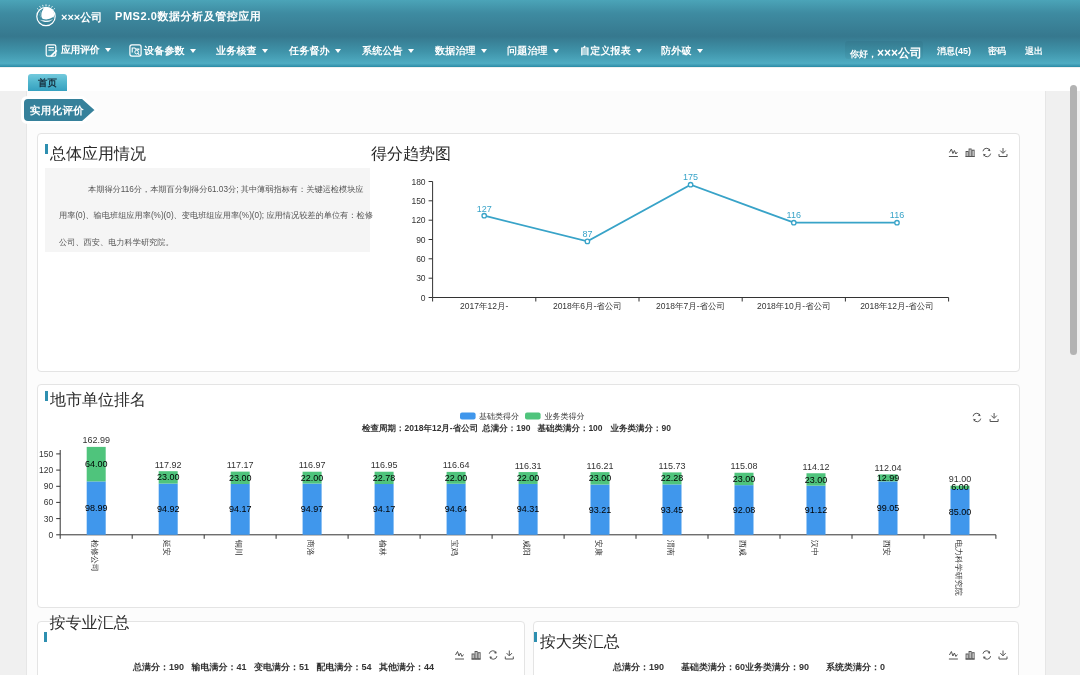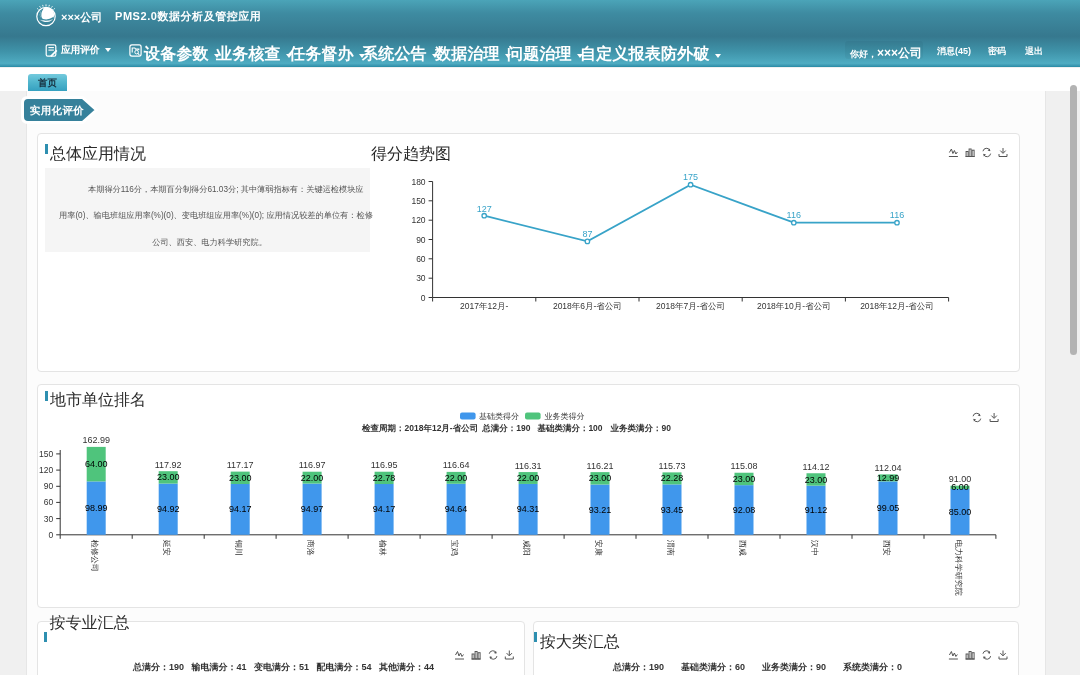--- a/index.html
+++ b/index.html
@@ -13,24 +13,24 @@
   #container { left:26px; top:91px; width:1020px; height:584px; background:#fcfcfc;
     border-left:1px solid #e6e6e6; border-right:1px solid #e6e6e6; }
   .panel { position:absolute; background:#fff; border:1px solid #e4e4e4; border-radius:4px; }
   #p1 { left:37px; top:133px; width:983px; height:239px; }
   #p2 { left:37px; top:384px; width:983px; height:224px; }
   #p3 { left:37px; top:621px; width:488px; height:80px; }
   #p4 { left:533px; top:621px; width:486px; height:80px; }
   .phead { position:absolute; font-size:16px; font-weight:normal; color:#2b2b2b; }
   .pbar { position:absolute; width:3px; height:10px; background:#2E8FB0; }
   #graybox { left:45px; top:168px; width:325px; height:84px; background:#f5f5f5;
-    padding:9px 10px 0 14px; font-size:8.2px; color:#555; line-height:26.3px; white-space:nowrap;text-align:center; }
+    padding:9px 10px 0 14px; font-size:8.2px; color:#555; line-height:26.3px; white-space:nowrap; }
   #title { left:115px; top:8.5px; color:#fff; font-size:11px; letter-spacing:0.55px;font-weight:bold; }
   #company { left:61px; top:10px; color:#fff; font-size:11px; font-weight:bold; }
-  .nav { position:absolute; top:44px; color:#fff; font-size:16px; font-weight:bold; letter-spacing:0.2px; white-space:nowrap; }
+  .nav { position:absolute; top:44px; color:#fff; font-size:10px; font-weight:bold; letter-spacing:0.2px; white-space:nowrap; }
   .caret { display:inline-block; width:0; height:0; border-left:3.5px solid transparent;
     border-right:3.5px solid transparent; border-top:4px solid #fff; margin-left:5px; vertical-align:1px; }
   .navr { position:absolute; top:44.5px; color:#fff; font-size:9px; font-weight:bold; white-space:nowrap; }
   #userpill { left:845px; top:41px; width:78px; height:18px; background:rgba(0,0,0,0.04); border-radius:3px; }
   #tab { left:28px; top:74px; width:39px; height:17px; border-radius:3px 3px 0 0;
     background:linear-gradient(180deg,#74CADD 0%,#52B7CE 45%,#35A0C0 100%);
     color:#16303f; font-size:9.5px; font-weight:bold; text-align:center; line-height:17px; }
   #ribbonwrap { left:0; top:0; }
   #thumb { left:1070px; top:85px; width:7px; height:270px; background:#b3b3b3; border-radius:3.5px; }
   .stats { position:absolute; font-size:9px; font-weight:bold; color:#333; white-space:nowrap; }
@@ -105,21 +105,21 @@
 
   <div class="pbar" style="left:44.5px;top:390.5px"></div>
   <div class="phead" style="left:50px;top:390px">地市单位排名</div>
 
   <div class="pbar" style="left:44px;top:631.5px"></div>
   <div class="phead" style="left:49.5px;top:613px">按专业汇总</div>
   <div class="pbar" style="left:533.5px;top:631.5px"></div>
   <div class="phead" style="left:539.8px;top:631.5px">按大类汇总</div>
 
   <div class="stats" style="left:133px;top:661px">总满分：190&nbsp;&nbsp;&nbsp;输电满分：41&nbsp;&nbsp;&nbsp;变电满分：51&nbsp;&nbsp;&nbsp;配电满分：54&nbsp;&nbsp;&nbsp;其他满分：44</div>
-  <div class="stats" style="left:613px;top:661px"><span style="margin-right:17px">总满分：190</span><span style="margin-right:17px">基础类满分：60</span><span style="margin-right:17px">业务类满分：90</span>系统类满分：0</div>
+  <div class="stats" style="left:613px;top:661px"><span style="margin-right:17px">总满分：190</span><span style="">基础类满分：60</span><span style="margin-right:17px">业务类满分：90</span>系统类满分：0</div>
   <div class="stats" style="left:362px;top:422.5px;font-size:8.5px"><span style="margin-right:4px">检查周期：2018年12月-省公司</span><span style="margin-right:7px">总满分：190</span><span style="margin-right:8px">基础类满分：100</span>业务类满分：90</div>
 
   <svg id="charts" class="abs" style="left:0;top:0" width="1080" height="675" viewBox="0 0 1080 675">
 <g stroke="#333" stroke-width="1" fill="none">
 <line x1="432.6" y1="181.5" x2="432.6" y2="297.5"></line>
 <line x1="432.6" y1="297.5" x2="948.6" y2="297.5"></line>
 <line x1="428.6" y1="297.5" x2="432.6" y2="297.5"></line>
 <line x1="428.6" y1="278.2" x2="432.6" y2="278.2"></line>
 <line x1="428.6" y1="258.8" x2="432.6" y2="258.8"></line>
 <line x1="428.6" y1="239.5" x2="432.6" y2="239.5"></line>

